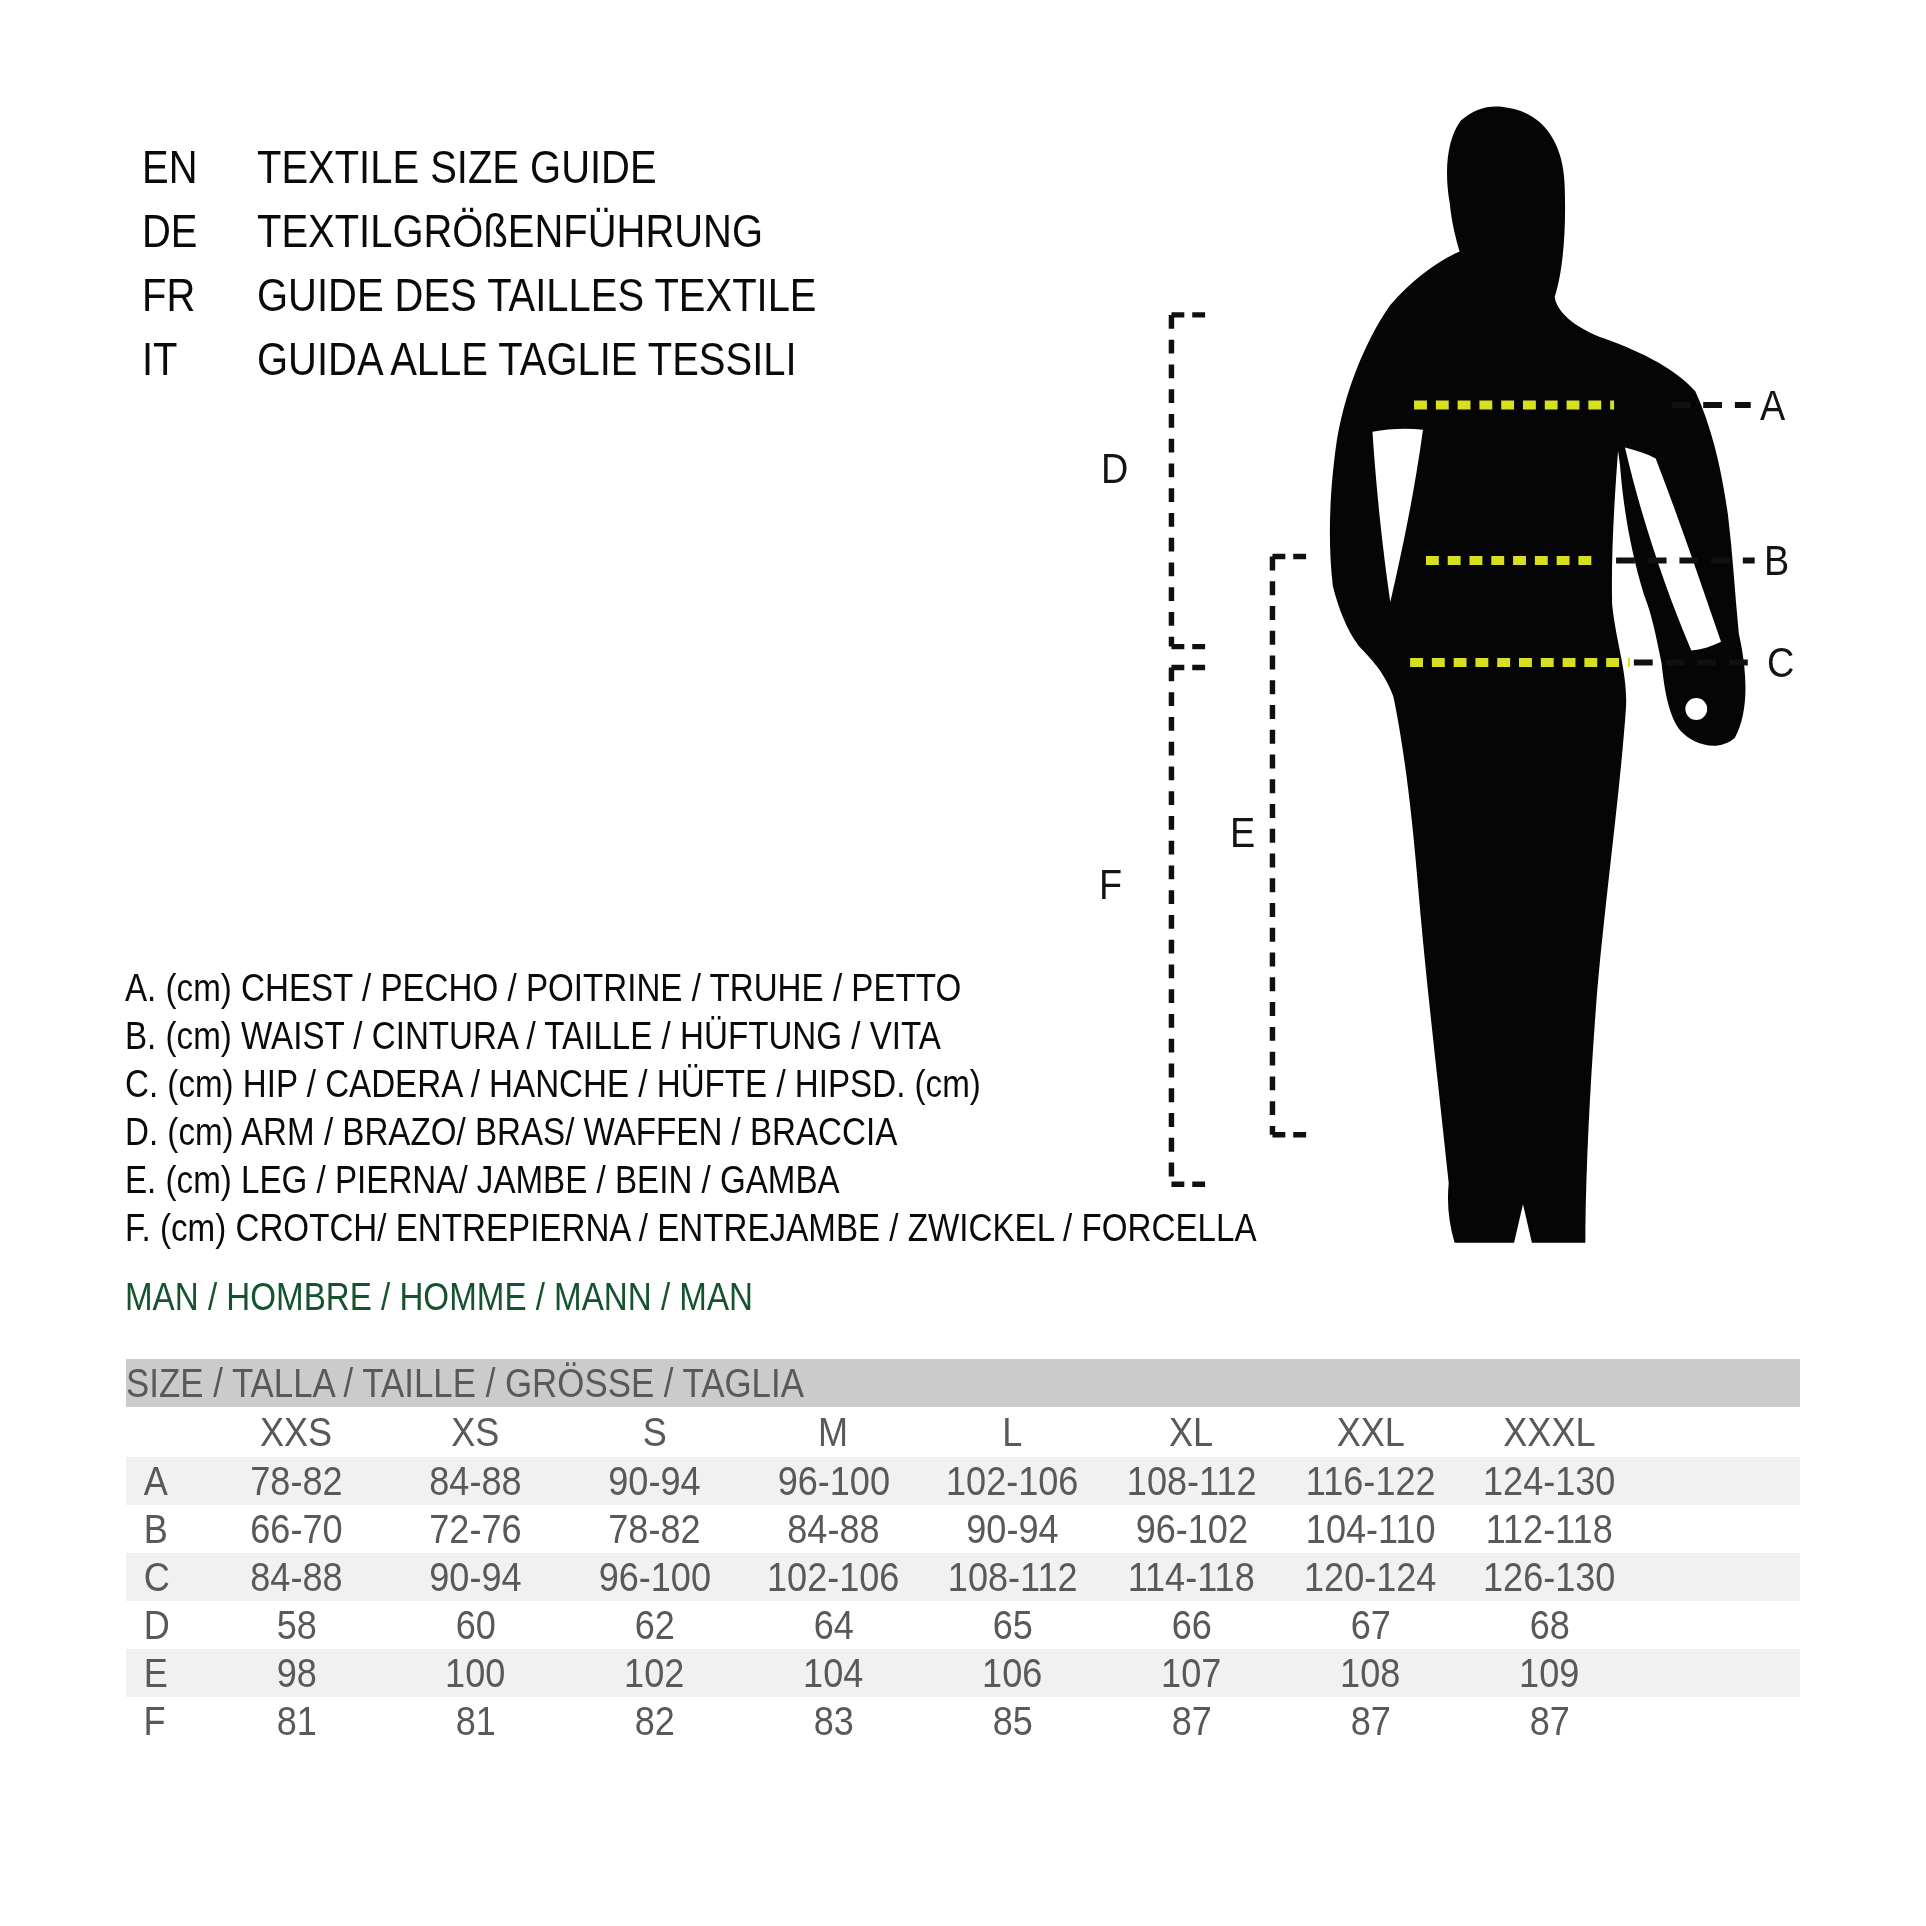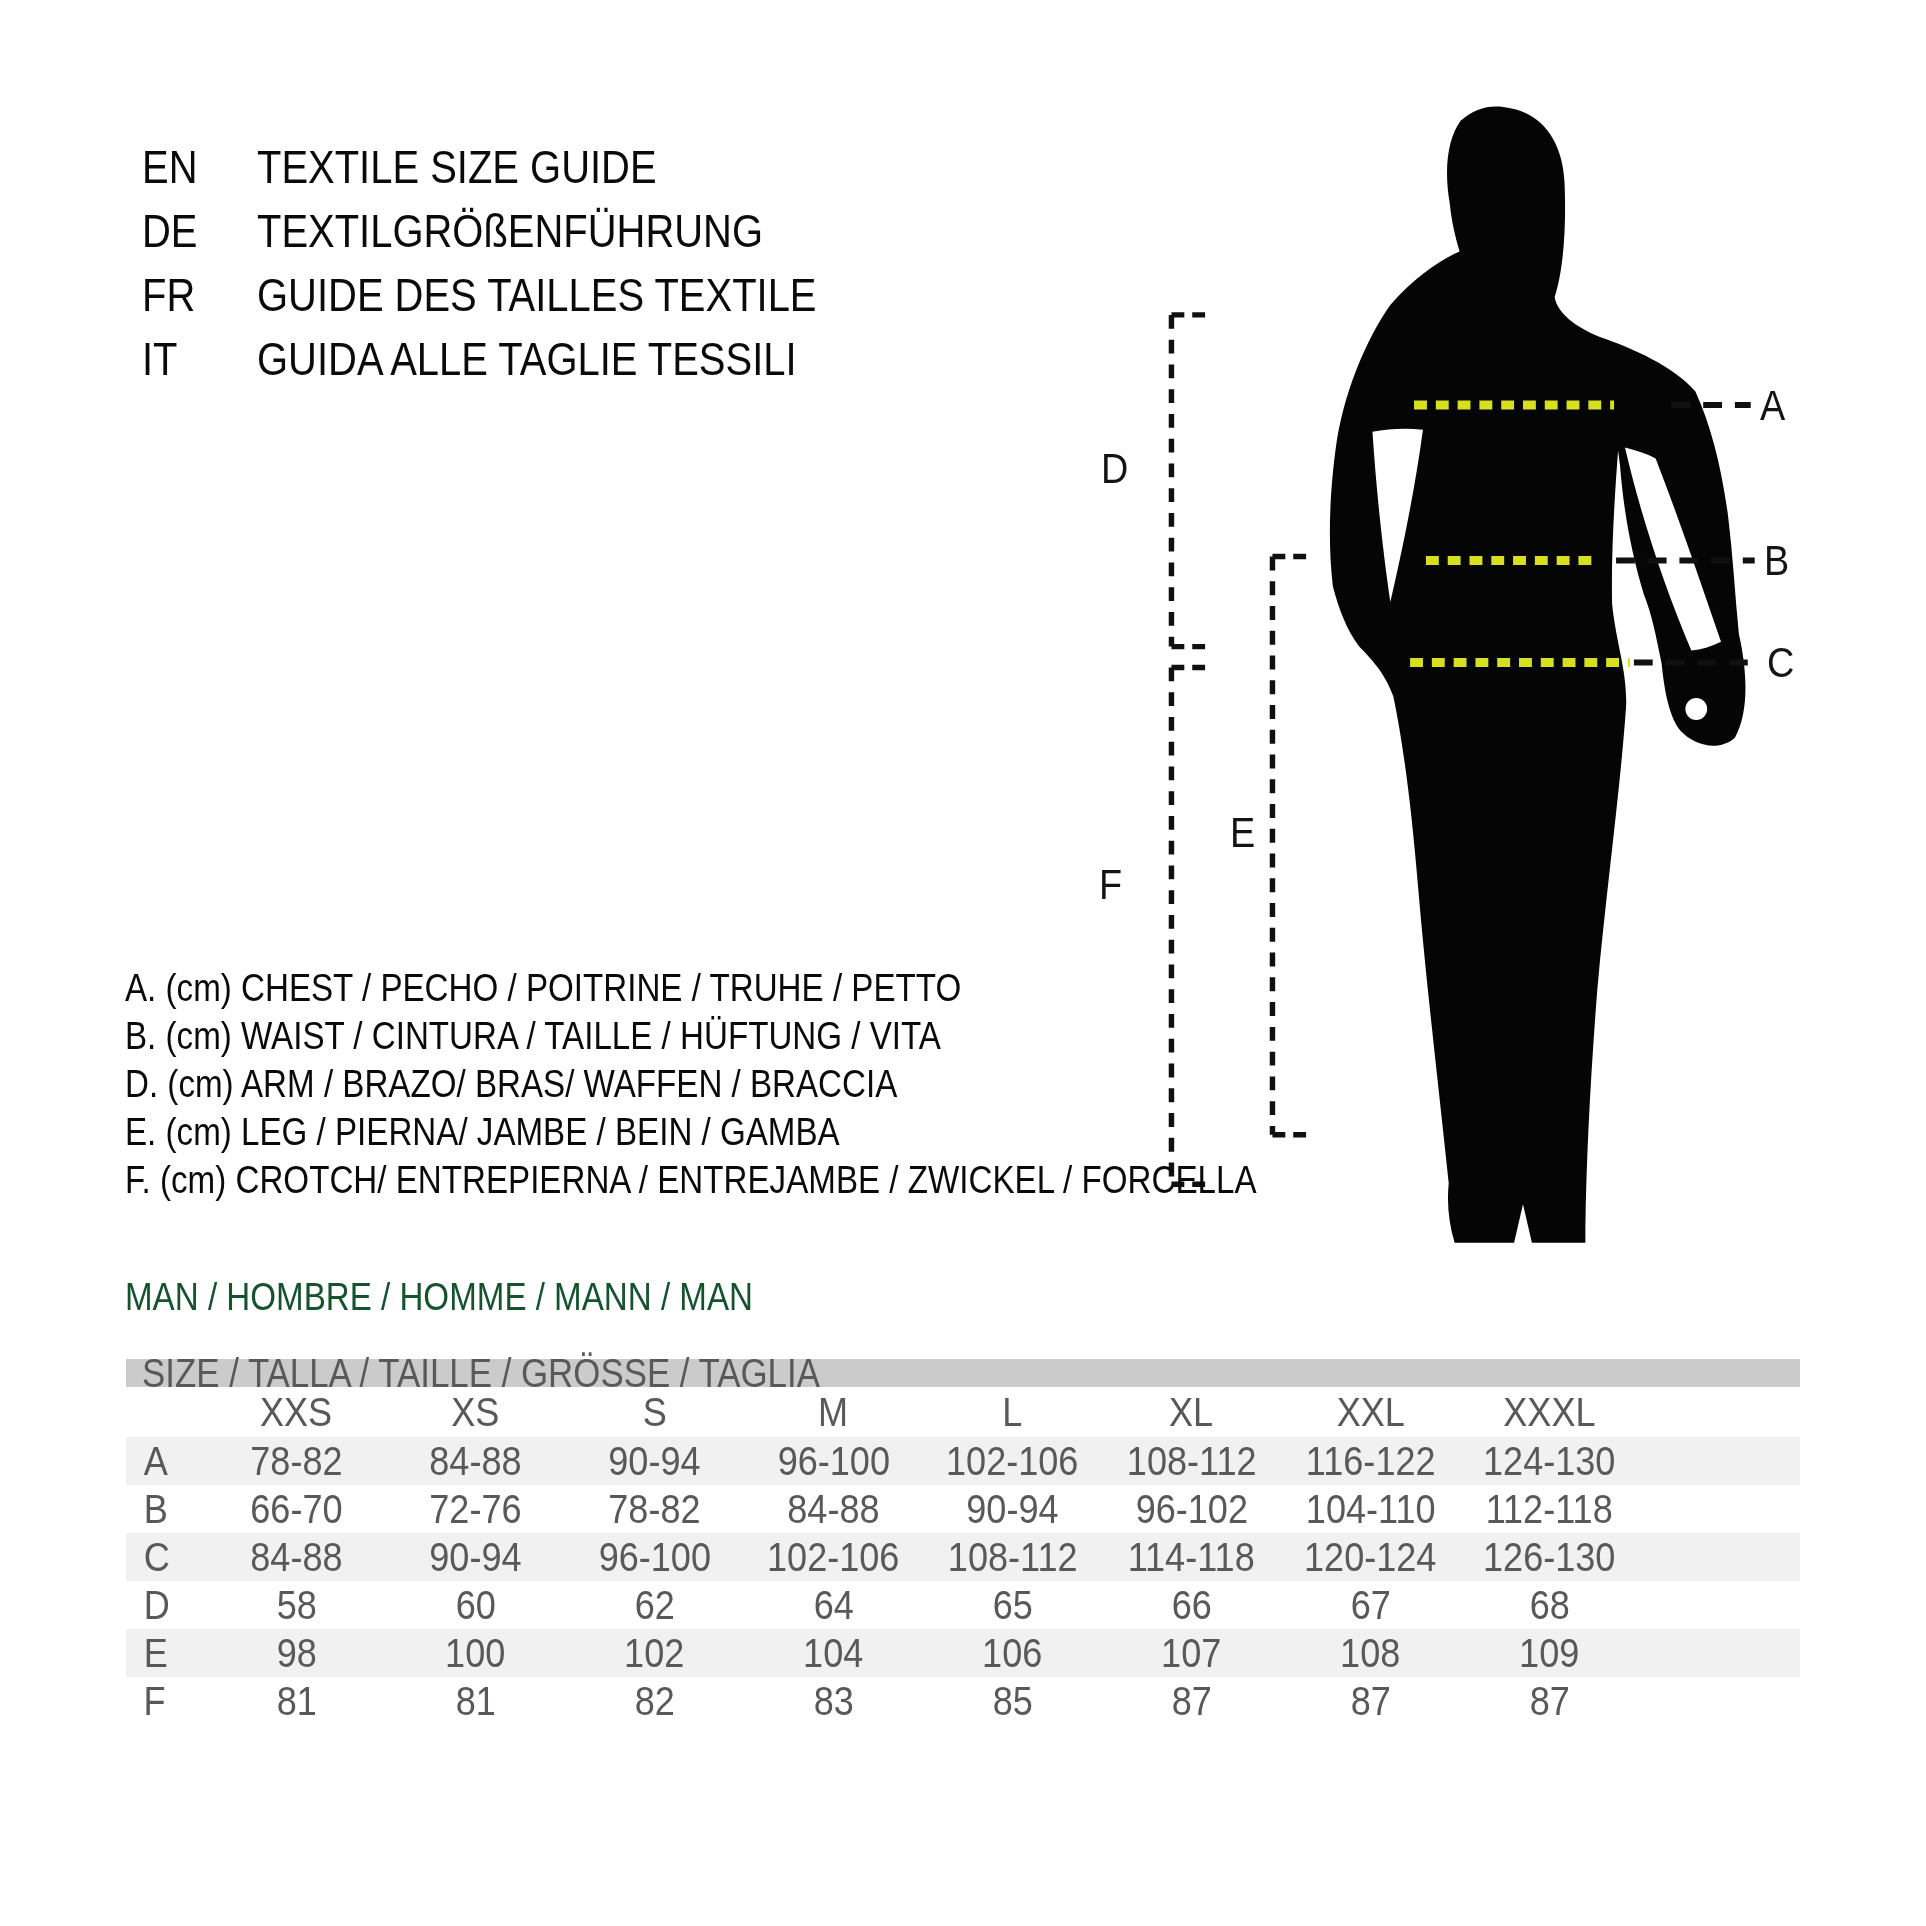--- a/index.html
+++ b/index.html
@@ -17,21 +17,21 @@
   .measure-block{left:125px;top:962px;color:#0a0a0a;font-size:39px;}
   .measure-row{height:48px;display:flex;align-items:flex-end;}
   .man-line{left:125px;top:1273px;color:#14532d;font-size:39px;height:48px;display:flex;align-items:center;}
 
   
   .diag-label{position:absolute;color:#141414;font-size:42px;line-height:48px;}
   .diag-label .cond{transform:scaleX(0.9);}
 
   
   .size-table{left:126px;top:1359px;width:1674px;color:#58595b;font-size:41px;}
-  .t-head{height:28px;background:#cbcbcb;display:flex;align-items:center;padding-left:16px;box-sizing:border-box;}
+  .t-head{height:48px;background:#cbcbcb;display:flex;align-items:center;box-sizing:border-box;}
   .t-row{display:flex;align-items:center;height:48px;}
   .t-row.sizes{height:50px;}
   .t-row.stripe{background:#f1f1f1;}
   .c-label{flex:0 0 81px;padding-left:16px;box-sizing:border-box;text-align:left;}
   .c-val{flex:0 0 179px;text-align:center;}
 
   svg{display:block;}
 </style>
 </head>
 <body>
@@ -133,20 +133,23 @@
 </div>
 
 <div class="abs measure-block">
   <div class="measure-row">
       <span class="cond">A. (cm) CHEST / PECHO / POITRINE / TRUHE / PETTO</span>
     </div>
   <div class="measure-row">
       <span class="cond">B. (cm) WAIST / CINTURA / TAILLE / HÜFTUNG / VITA</span>
     </div>
   <div class="measure-row">
+      <span class="cond">C. (cm) HIP / CADERA / HANCHE / HÜFTE / HIPSD. (cm)</span>
+    </div>
+  <div class="measure-row">
       <span class="cond">D. (cm) ARM / BRAZO/ BRAS/ WAFFEN / BRACCIA</span>
     </div>
   <div class="measure-row">
       <span class="cond">E. (cm) LEG / PIERNA/ JAMBE / BEIN / GAMBA</span>
     </div>
   <div class="measure-row">
       <span class="cond">F. (cm) CROTCH/ ENTREPIERNA / ENTREJAMBE / ZWICKEL / FORCELLA</span>
     </div>
 </div>
 

